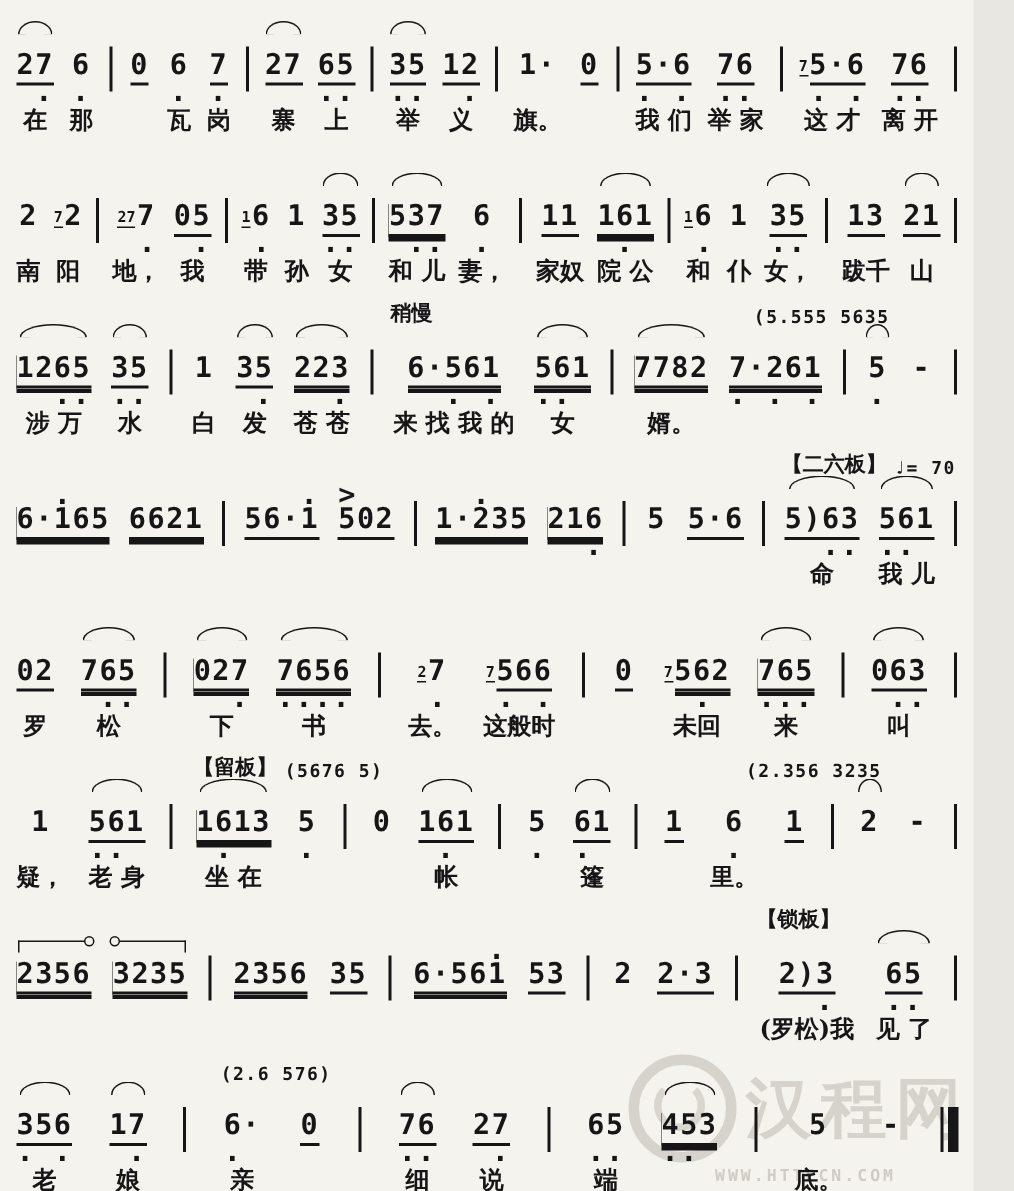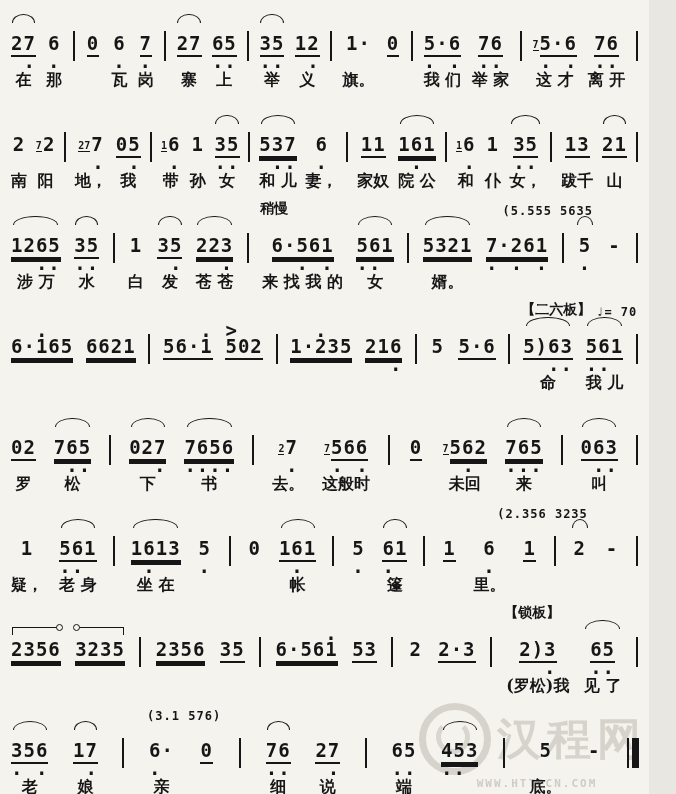--- a/index.html
+++ b/index.html
@@ -424,21 +424,21 @@
             <span class="nmain">561</span>
           </div>
           <div class="drow"><span>..&nbsp;</span></div>
           <div class="ly">女</div>
         </div>
         <div class="bar"></div>
         <div class="tok u2">
           <div class="slur"></div>
           <div class="drow"><span></span></div>
           <div class="noterow">
-            <span class="nmain">5321</span>
+            <span class="nmain">7782</span>
           </div>
           <div class="drow"><span></span></div>
           <div class="ly">婿。</div>
         </div>
         <div class="tok u2">
           <div class="slur off"></div>
           <div class="drow"><span></span></div>
           <div class="noterow">
             <span class="nmain">7·261</span>
           </div>
@@ -684,20 +684,24 @@
           <div class="slur"></div>
           <div class="drow"><span></span></div>
           <div class="noterow">
             <span class="nmain">561</span>
           </div>
           <div class="drow"><span>..&nbsp;</span></div>
           <div class="ly">老 身</div>
         </div>
         <div class="bar"></div>
         <div class="tok u2">
+          <div class="ann">
+            <span class="annB">【留板】</span>
+            <span class="annS">(5676 5)</span>
+          </div>
           <div class="slur"></div>
           <div class="drow"><span></span></div>
           <div class="noterow">
             <span class="nmain">1613</span>
           </div>
           <div class="drow"><span>&nbsp;.&nbsp;&nbsp;</span></div>
           <div class="ly">坐 在</div>
         </div>
         <div class="tok">
           <div class="slur off"></div>
@@ -915,21 +919,21 @@
           <div class="drow"><span></span></div>
           <div class="noterow">
             <span class="nmain">17</span>
           </div>
           <div class="drow"><span>&nbsp;.</span></div>
           <div class="ly">娘</div>
         </div>
         <div class="bar"></div>
         <div class="tok">
           <div class="ann">
-            <span class="annS">(3.1 576)</span>
+            <span class="annS">(2.6 576)</span>
           </div>
           <div class="slur off"></div>
           <div class="drow"><span></span></div>
           <div class="noterow">
             <span class="nmain">6·</span>
           </div>
           <div class="drow"><span>.&nbsp;</span></div>
           <div class="ly">亲</div>
         </div>
         <div class="tok u1">

